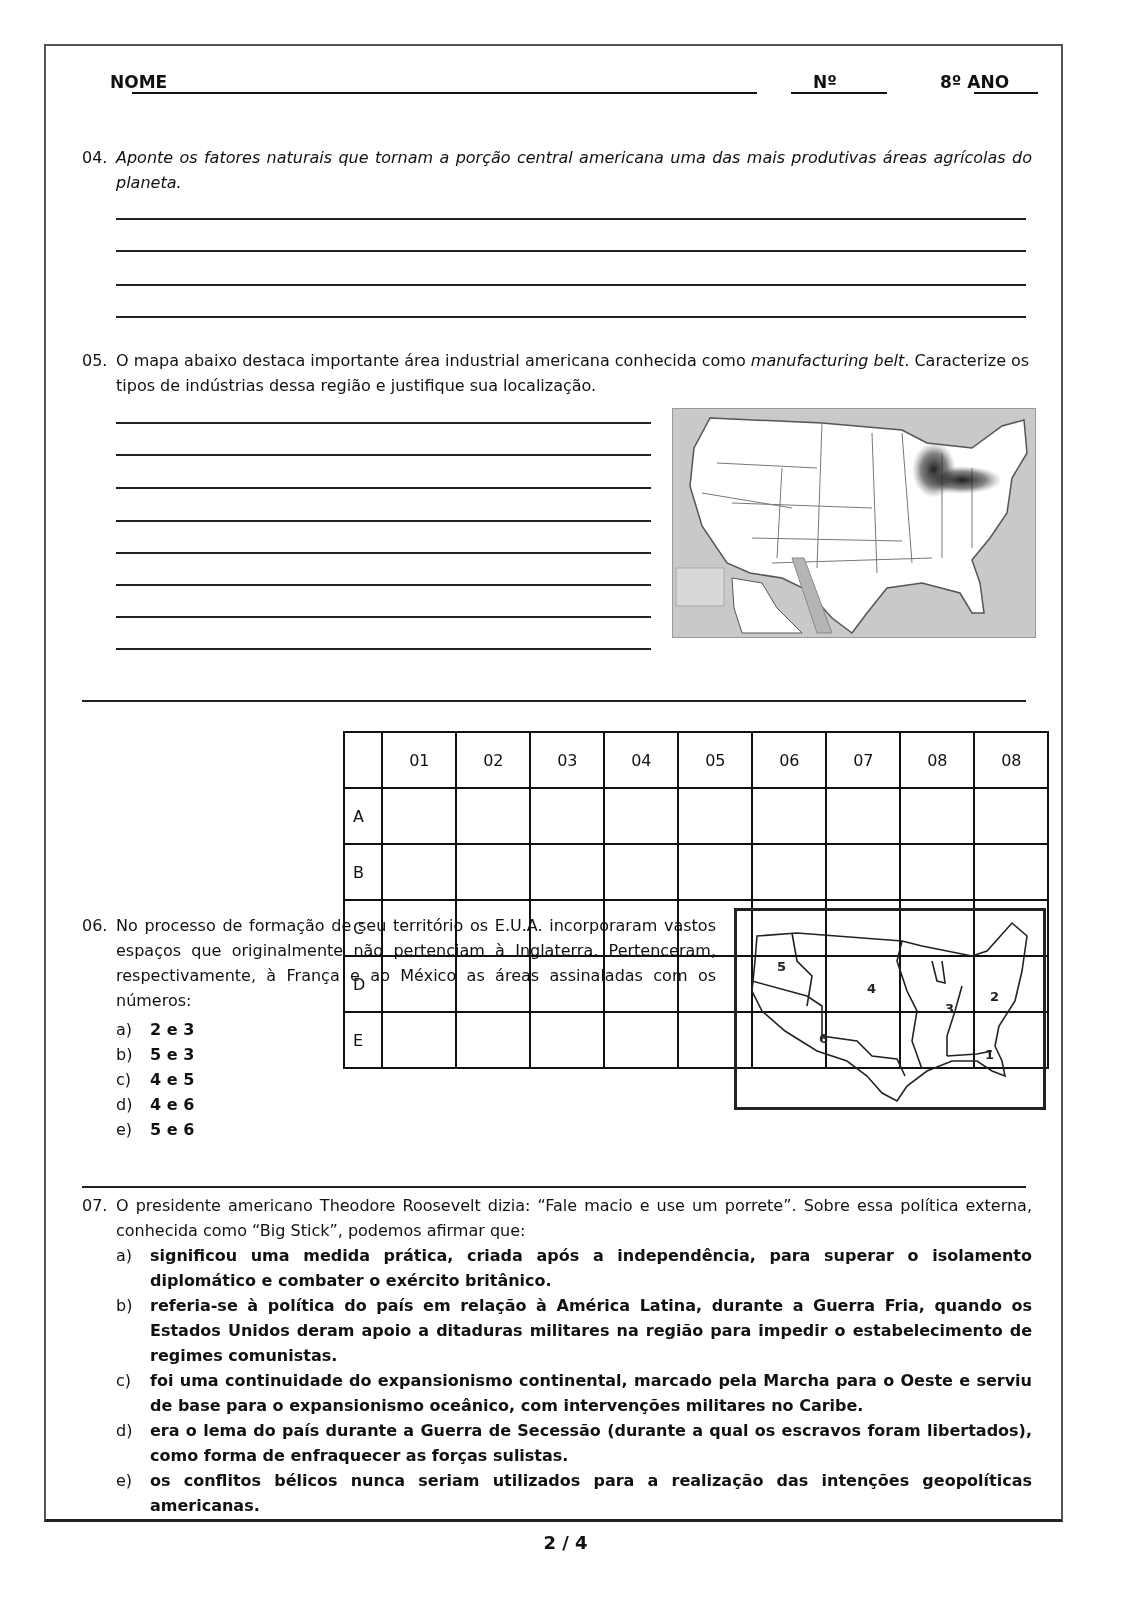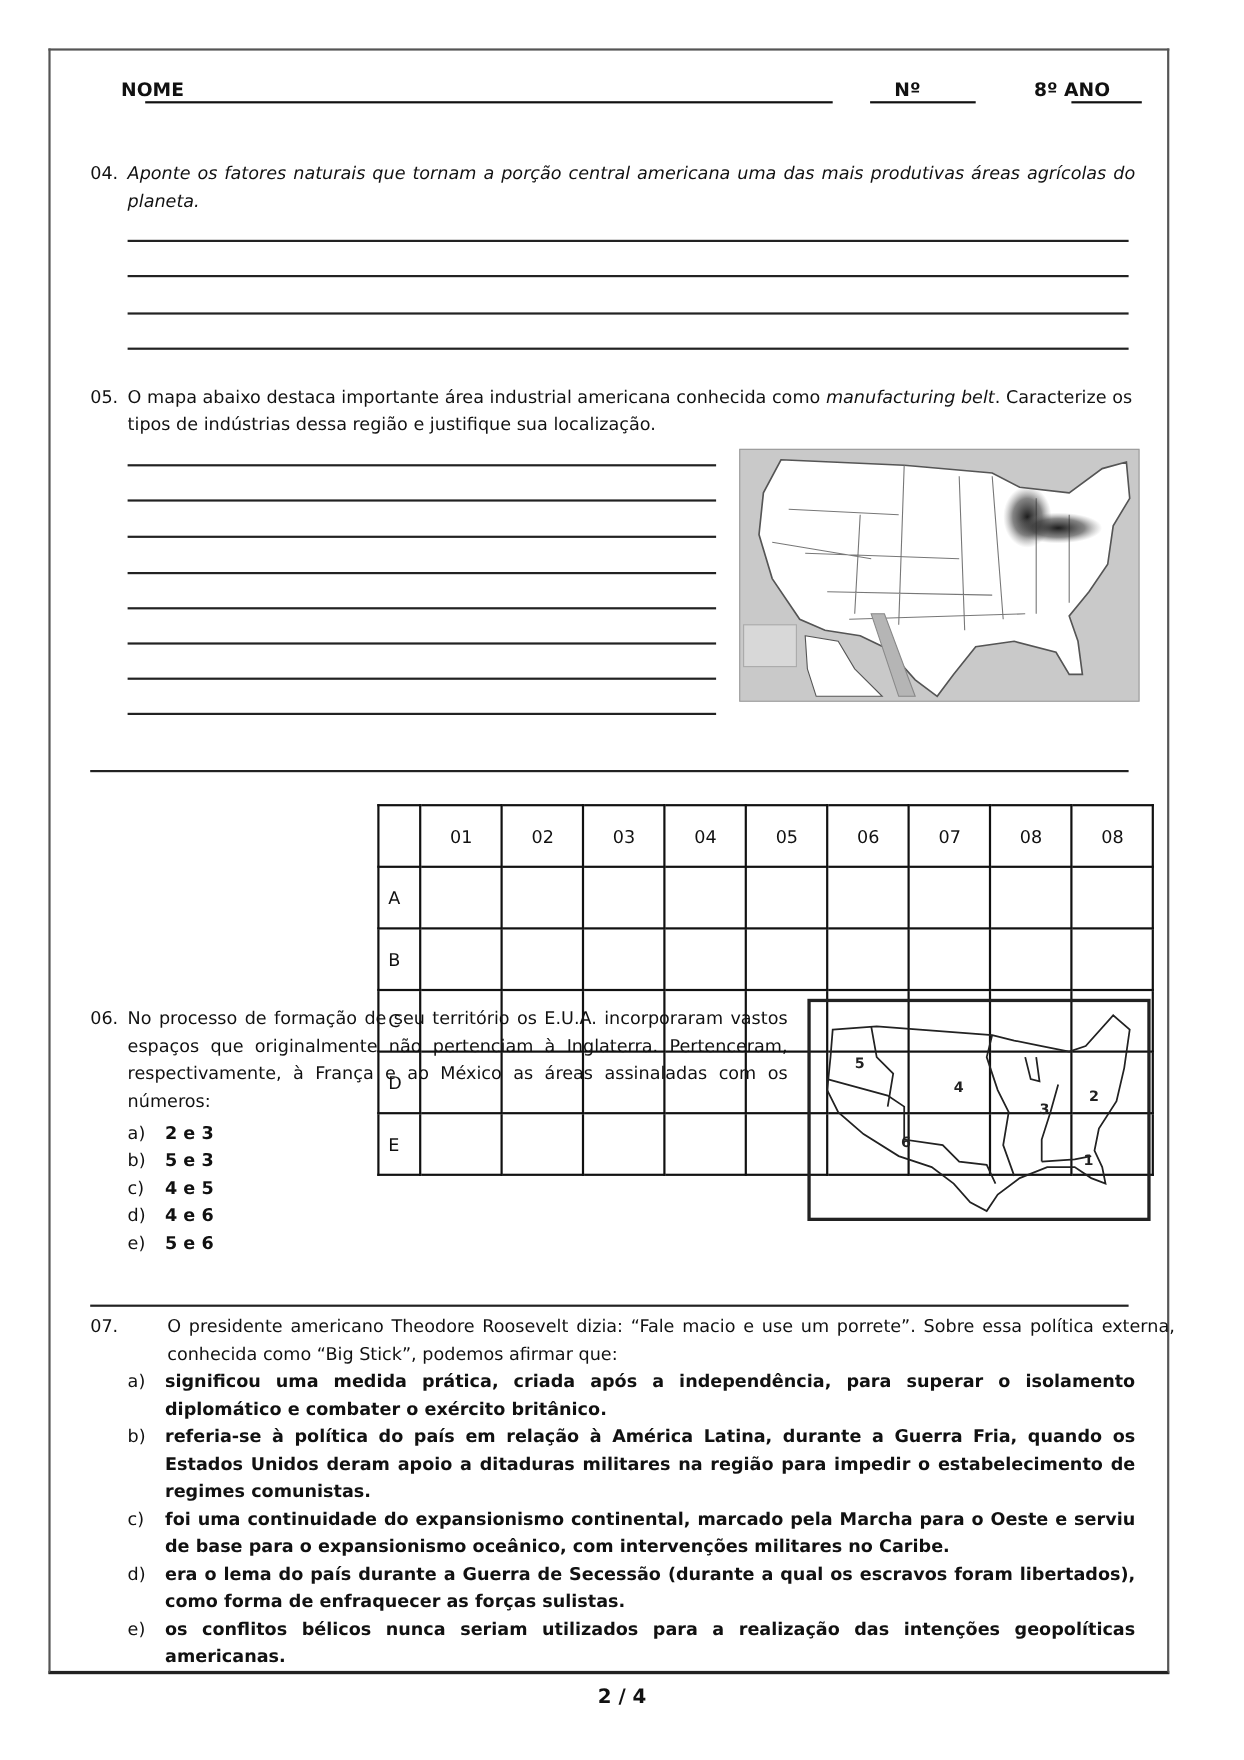--- a/index.html
+++ b/index.html
@@ -203,21 +203,21 @@
       <text x="40" y="60">5</text>
       <text x="82" y="132">6</text>
     </g>
   </svg>
 </div>
 
 <div class="ans-line" style="left:82px; width:944px; top:1186px;"></div>
 
 <div class="q" style="left:82px; top:1193px; width:950px;">
   <span class="qnum">07.</span>
-  <div class="qtext" style="width:916px;margin-left:36px;">O presidente americano Theodore Roosevelt dizia: “Fale macio e use um porrete”. Sobre essa política externa, conhecida como “Big Stick”, podemos afirmar que:</div>
+  <div class="qtext" style="width:916px;">O presidente americano Theodore Roosevelt dizia: “Fale macio e use um porrete”. Sobre essa política externa, conhecida como “Big Stick”, podemos afirmar que:</div>
 </div>
 <div class="opt" style="left:116px; top:1243px; width:916px;">
   <span class="letter">a)</span>
   <div class="otext" style="width:882px;">significou uma medida prática, criada após a independência, para superar o isolamento diplomático e combater o exército britânico.</div>
 </div>
 <div class="opt" style="left:116px; top:1293px; width:916px;">
   <span class="letter">b)</span>
   <div class="otext" style="width:882px;">referia-se à política do país em relação à América Latina, durante a Guerra Fria, quando os Estados Unidos deram apoio a ditaduras militares na região para impedir o estabelecimento de regimes comunistas.</div>
 </div>
 <div class="opt" style="left:116px; top:1368px; width:916px;">

